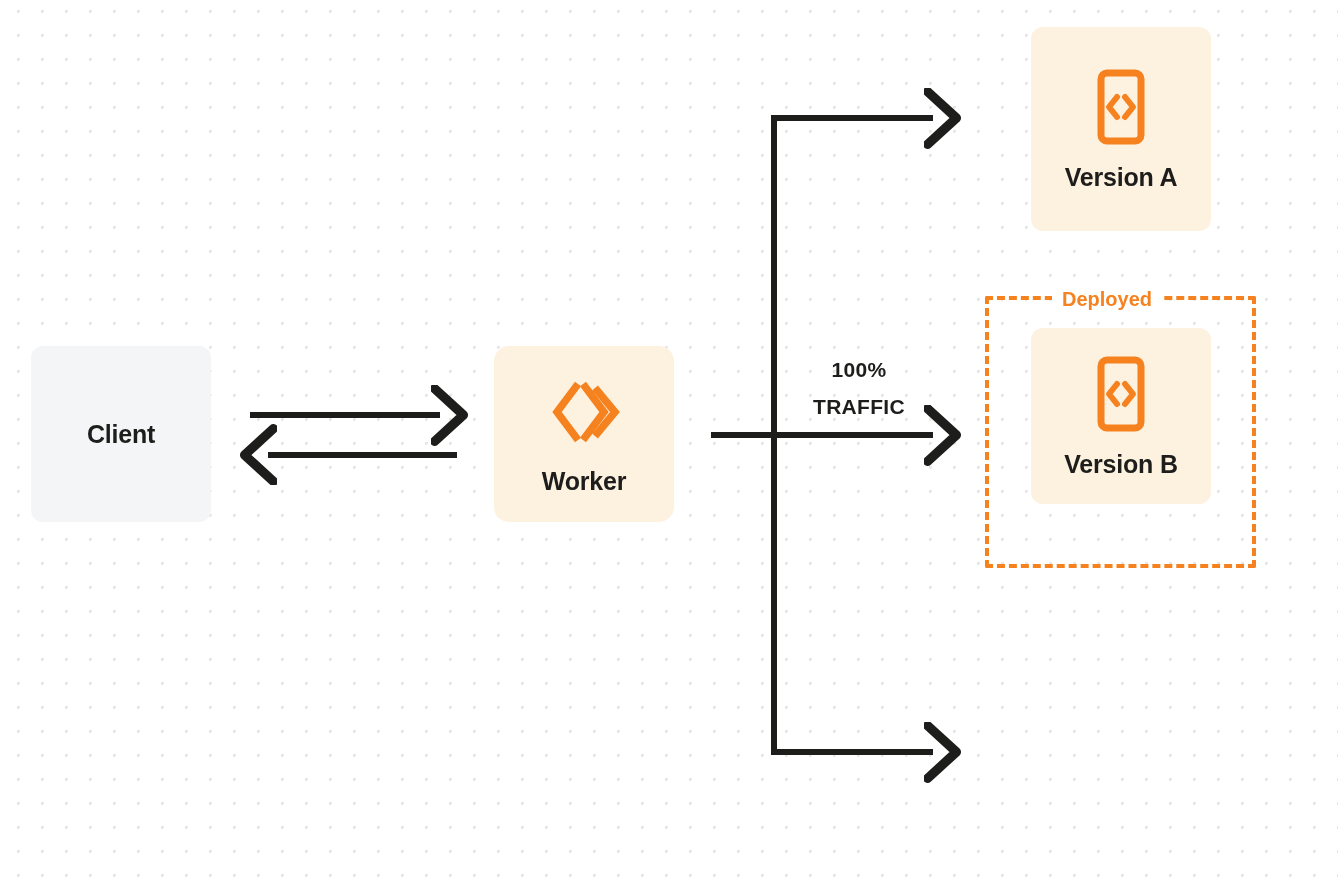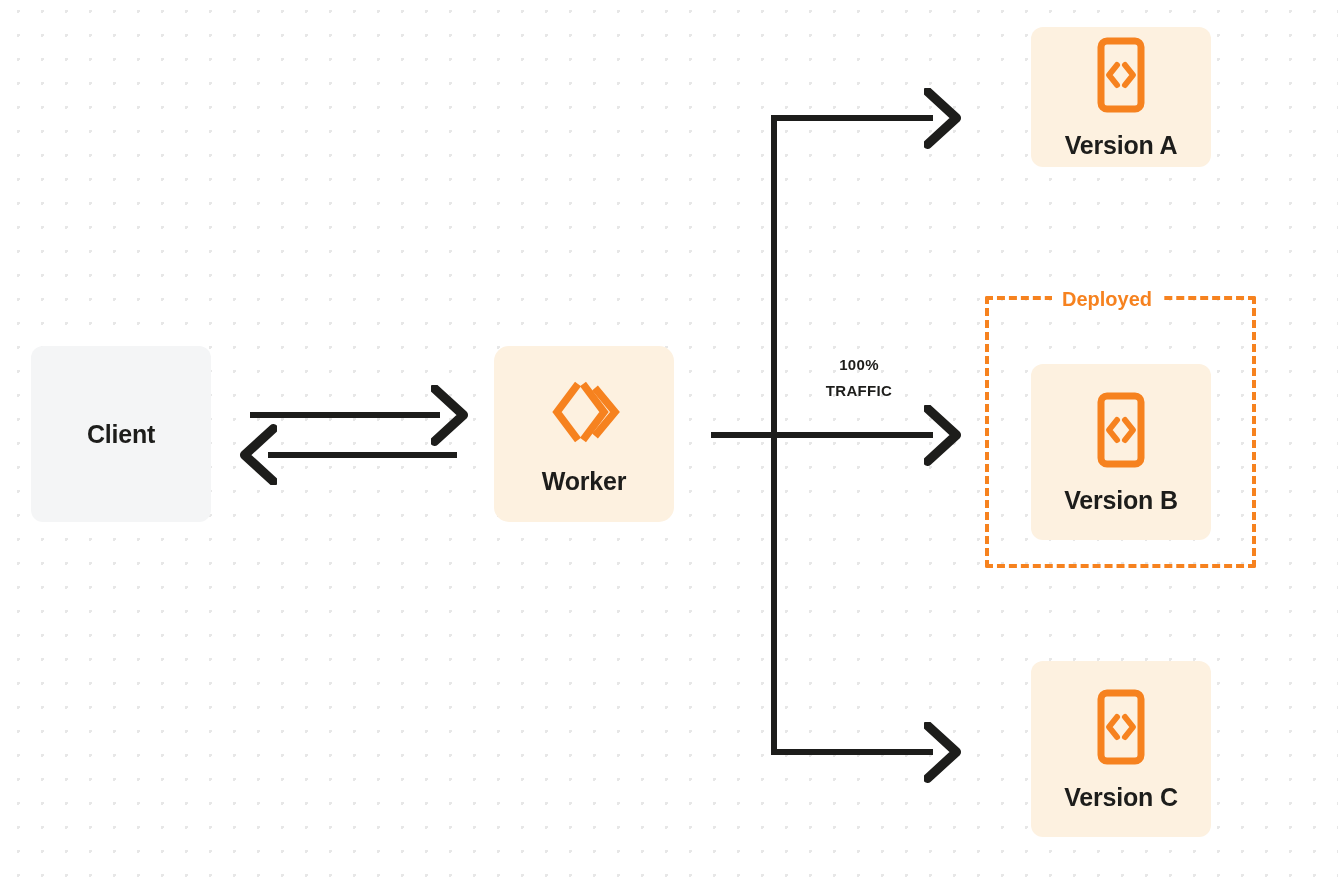--- a/index.html
+++ b/index.html
@@ -88,21 +88,21 @@
     width: 1338px;
     height: 878px;
     pointer-events: none;
   }
 
   
   .traffic-label {
     position: absolute;
     text-align: center;
     color: #1d1d1b;
-    font-size: 15px;
+    font-size: 21px;
     font-weight: 700;
     line-height: 1.75;
     letter-spacing: 0.3px;
     white-space: nowrap;
   }
 </style>
 </head>
 <body>
 
 <div id="canvas">
@@ -148,50 +148,40 @@
         <path d="M31 9 L10 37 L31 65" fill="none" stroke="#f6821f" stroke-width="7.5" stroke-linecap="butt" stroke-linejoin="miter"></path>
 
         <path d="M36 9 L57 37 L36 65" fill="none" stroke="#f6821f" stroke-width="7.5" stroke-linecap="butt" stroke-linejoin="miter"></path>
 
         <path d="M48 13 L68 37 L48 61" fill="none" stroke="#f6821f" stroke-width="7.5" stroke-linecap="butt" stroke-linejoin="miter"></path>
       </svg>
     </span>
     <span class="node-label">Worker</span>
   </div>
 
-  <div class="node node-version" style="left:1031px; top:27px; width:180px; height:140px;align-items:center;">
+  <div class="node node-version" style="left:1031px; top:27px; width:180px; height:204px;align-items:center;">
     <span class="icon-wrap">
       <svg width="62" height="76" viewBox="0 0 62 76" aria-hidden="true">
         <rect x="11" y="4" width="40" height="68" rx="6" ry="6" fill="none" stroke="#f6821f" stroke-width="7"></rect>
         <path d="M27 28 L19 38 L27 48" fill="none" stroke="#f6821f" stroke-width="6" stroke-linecap="round" stroke-linejoin="round"></path>
         <path d="M35 28 L43 38 L35 48" fill="none" stroke="#f6821f" stroke-width="6" stroke-linecap="round" stroke-linejoin="round"></path>
       </svg>
     </span>
     <span class="node-label">Version A</span>
   </div>
 
   <div class="deployed-group" style="left:985px; top:296px; width:271px; height:272px;">
   </div>
   <div class="deployed-caption" style="left:1052px; top:287px;">Deployed</div>
 
-  <div class="node node-version" style="left:1031px; top:364px; width:180px; height:176px;">
+  <div class="node node-version" style="left:1031px; top:328px; width:180px; height:176px;">
     <span class="icon-wrap">
       <svg width="62" height="76" viewBox="0 0 62 76" aria-hidden="true">
         <rect x="11" y="4" width="40" height="68" rx="6" ry="6" fill="none" stroke="#f6821f" stroke-width="7"></rect>
         <path d="M27 28 L19 38 L27 48" fill="none" stroke="#f6821f" stroke-width="6" stroke-linecap="round" stroke-linejoin="round"></path>
         <path d="M35 28 L43 38 L35 48" fill="none" stroke="#f6821f" stroke-width="6" stroke-linecap="round" stroke-linejoin="round"></path>
       </svg>
     </span>
     <span class="node-label">Version B</span>
   </div>
 
-  <div class="node node-version" style="left:1031px; top:661px; width:180px; height:176px;">
-    <span class="icon-wrap">
-      <svg width="62" height="76" viewBox="0 0 62 76" aria-hidden="true">
-        <rect x="11" y="4" width="40" height="68" rx="6" ry="6" fill="none" stroke="#f6821f" stroke-width="7"></rect>
-        <path d="M27 28 L19 38 L27 48" fill="none" stroke="#f6821f" stroke-width="6" stroke-linecap="round" stroke-linejoin="round"></path>
-        <path d="M35 28 L43 38 L35 48" fill="none" stroke="#f6821f" stroke-width="6" stroke-linecap="round" stroke-linejoin="round"></path>
-      </svg>
-    </span>
-    <span class="node-label">Version C</span>
-  </div>
 
 </div>
 
 </body></html>

